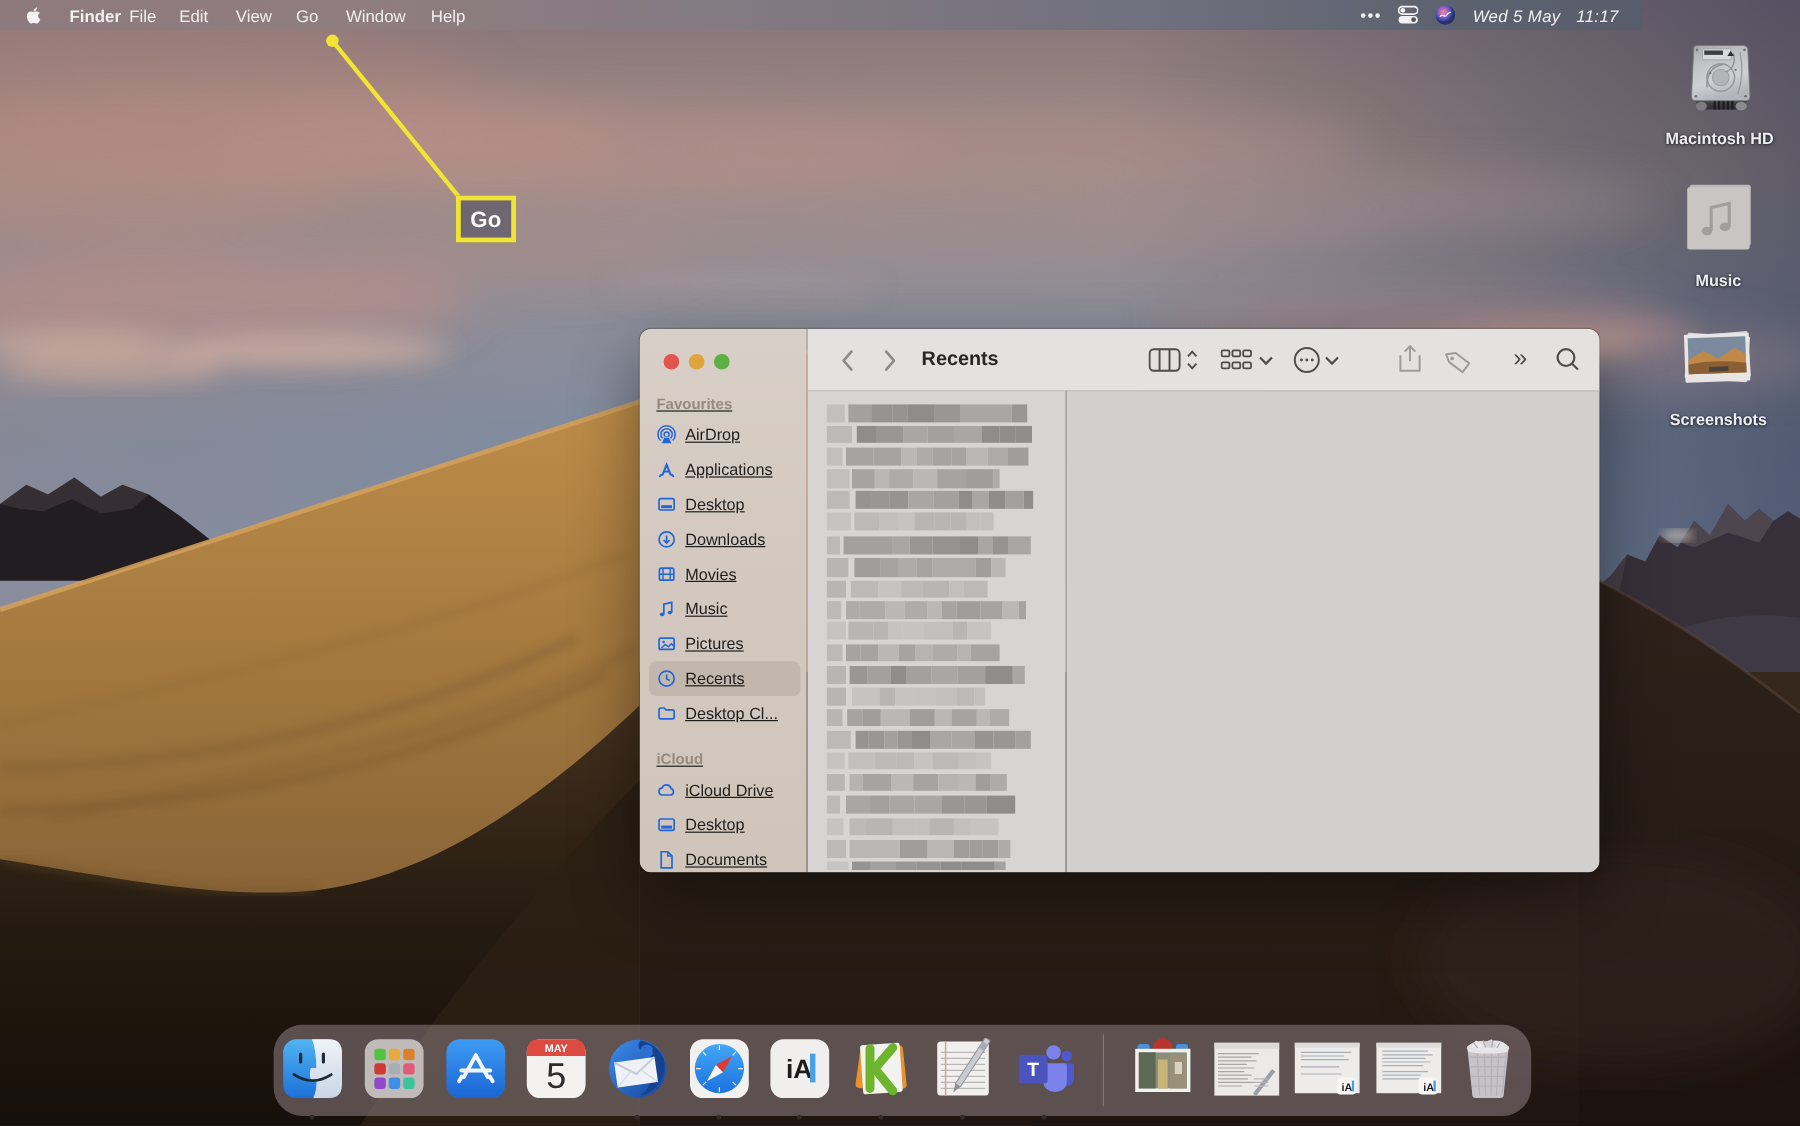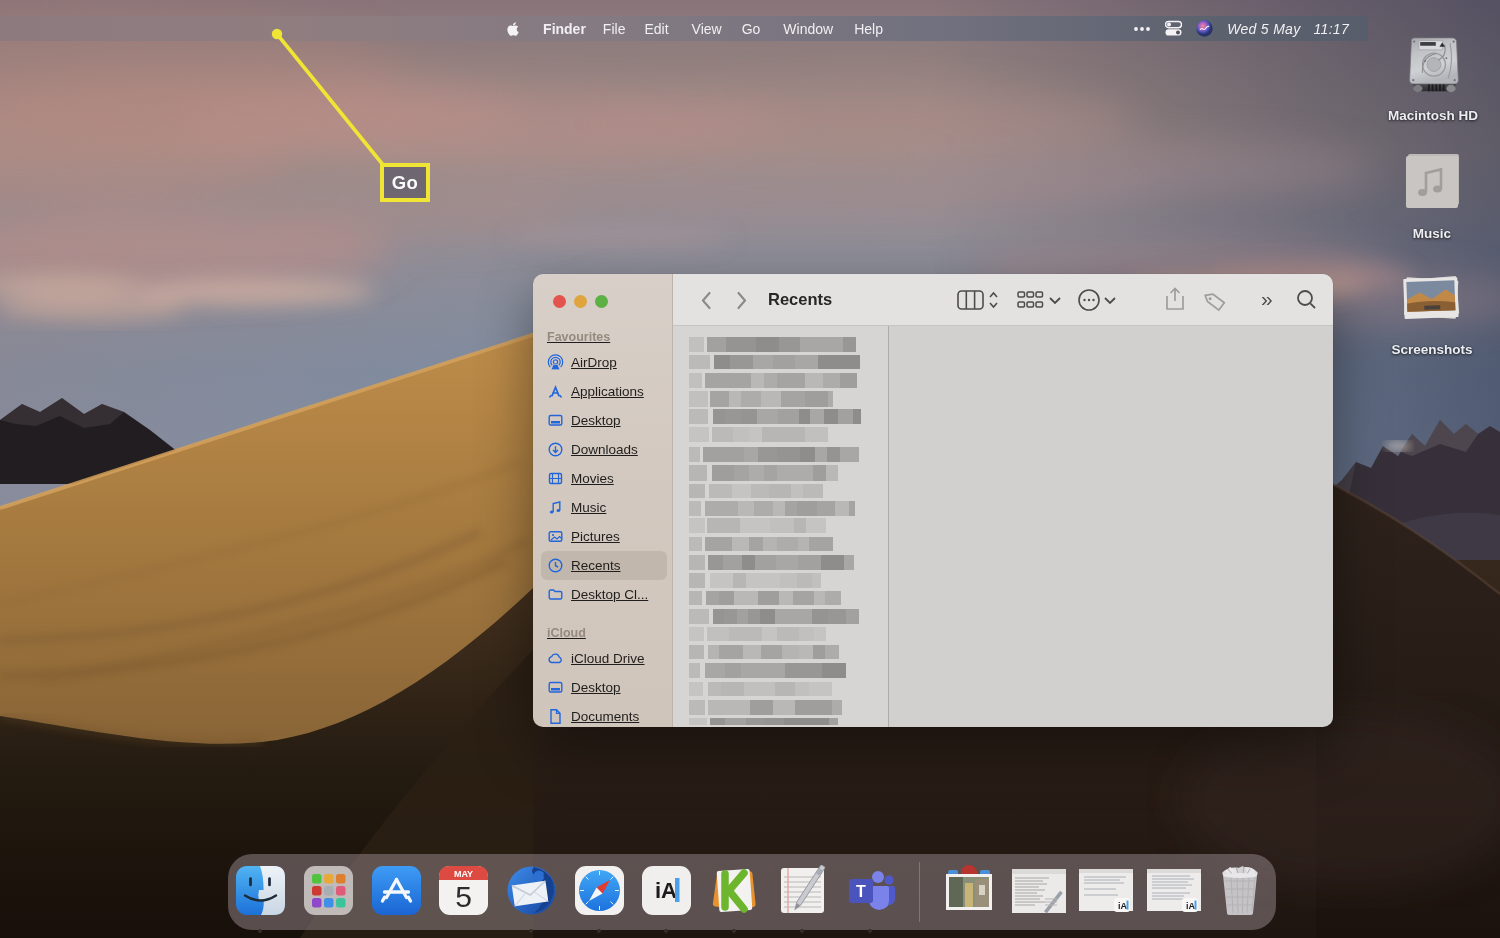--- a/index.html
+++ b/index.html
@@ -1,23 +1,23 @@
 <!DOCTYPE html>
 <html><head>
 <meta charset="utf-8">
 <style>
   * { margin:0; padding:0; box-sizing:border-box; }
   html,body { width:1500px; height:938px; overflow:hidden; font-family:"Liberation Sans", sans-serif; }
   #stage { position:relative; width:1500px; height:938px; overflow:hidden; background:#111; }
   #wall { position:absolute; left:0; top:0; }
 
   
-  #menubar { position:absolute; left:0; top:16px; width:1368px; height:25px;
+  #menubar { position:absolute; left:0; top:0; width:1368px; height:25px;
     background:linear-gradient(90deg,#8d7a7e 0%,#8f7d80 22%,#837a82 45%,#70707e 70%,#5d626f 88%,#575d6b 100%);
-    display:flex; align-items:center; color:#f1eff1; font-size:14px;justify-content:center; }
+    display:flex; align-items:center; color:#f1eff1; font-size:14px; }
   #menubar .apple { margin-left:21px; display:flex; align-items:center; }
   #menubar .mname { font-weight:bold; margin-left:23px; }
   #menubar .right { position:absolute; right:0; top:0; height:25px; display:flex; align-items:center;font-style:italic; }
 
   
   #gobox { position:absolute; left:380px; top:163px; width:50px; height:39px;
     border:4.5px solid #f0e434; background:#6e6771; display:flex; align-items:center; justify-content:center; }
   #gobox span { color:#fbfafb; font-size:18.5px; font-weight:bold; letter-spacing:0.3px; }
 
   
@@ -161,21 +161,21 @@
   <ellipse cx="1350" cy="800" rx="170" ry="90" fill="#362621" opacity="0.5" filter="url(#blur18)"></ellipse>
 </svg>
 
 <div id="menubar">
   <span class="apple">
         <svg width="14" height="16" viewBox="0 0 170 170">
           <path fill="#f4f2f4" d="M150.37 130.25c-2.45 5.66-5.35 10.87-8.71 15.66-4.58 6.53-8.33 11.05-11.22 13.56-4.48 4.12-9.28 6.23-14.42 6.35-3.69 0-8.14-1.05-13.32-3.18-5.197-2.12-9.973-3.17-14.34-3.17-4.58 0-9.492 1.05-14.746 3.17-5.262 2.13-9.501 3.24-12.742 3.35-4.929.21-9.842-1.96-14.746-6.52-3.13-2.73-7.045-7.41-11.735-14.04-5.032-7.08-9.169-15.29-12.41-24.65-3.471-10.11-5.211-19.9-5.211-29.378 0-10.857 2.346-20.221 7.045-28.068 3.693-6.303 8.606-11.275 14.755-14.925s12.793-5.51 19.948-5.629c3.915 0 9.049 1.211 15.429 3.591 6.362 2.388 10.447 3.599 12.238 3.599 1.339 0 5.877-1.416 13.57-4.239 7.275-2.618 13.415-3.702 18.445-3.275 13.63 1.1 23.87 6.473 30.68 16.153-12.19 7.386-18.22 17.731-18.1 31.002.11 10.337 3.86 18.939 11.23 25.769 3.34 3.17 7.07 5.62 11.22 7.36-.9 2.61-1.85 5.11-2.86 7.51zM119.11 7.24c0 8.102-2.96 15.667-8.86 22.669-7.12 8.324-15.732 13.134-25.071 12.375a25.222 25.222 0 0 1-.188-3.07c0-7.778 3.386-16.102 9.399-22.908 3.002-3.446 6.82-6.311 11.45-8.597 4.62-2.252 8.99-3.497 13.1-3.71.12 1.083.17 2.166.17 3.24z"></path>
         </svg>
       </span>
   <span class="mname">Finder</span>
-  <span class="mi" style="margin-left:17px">File</span>
+  <span class="mi" style="margin-left:7px">File</span>
   <span class="mi" style="margin-left:19px">Edit</span>
   <span class="mi" style="margin-left:23px">View</span>
   <span class="mi" style="margin-left:20px">Go</span>
   <span class="mi" style="margin-left:23px">Window</span>
   <span class="mi" style="margin-left:21px">Help</span>
   <div class="right">
     <svg width="22" height="22" viewBox="0 0 22 22" style="margin-right:12px">
           <circle cx="5" cy="11" r="1.9" fill="#f4f2f4"></circle>
           <circle cx="11" cy="11" r="1.9" fill="#f4f2f4"></circle>
           <circle cx="17" cy="11" r="1.9" fill="#f4f2f4"></circle>

